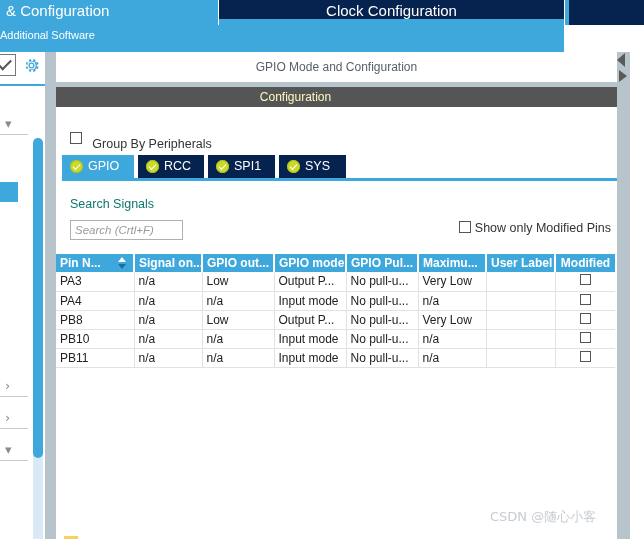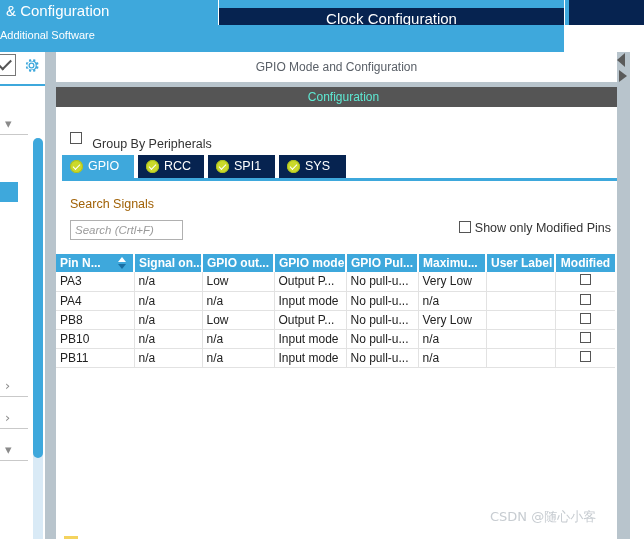--- a/index.html
+++ b/index.html
@@ -34,21 +34,21 @@
   }
   .topbar-left-label {
     position: absolute;
     left: 6px; top: 2px;
     font-size: 15px;
     color: #ffffff;
     white-space: nowrap;
   }
   .topbar-tab-active {
     position: absolute;
-    left: 219px; top: 8px;
+    left: 219px; top: 0;
     width: 345px;
     height: 19px;
     background: #062350;
   }
   .topbar-tab-active-label {
     position: absolute;
     left: 0; top: 2px;
     width: 345px;
     text-align: center;
     font-size: 15px;
@@ -239,23 +239,22 @@
     width: 561px;
     height: 20px;
     background: #555555;
   }
   .cfg-bar-title {
     position: absolute;
     left: 0; top: 3px;
     width: 479px;
     text-align: center;
     font-size: 12px;
-    color: #5eead4;
-    white-space: nowrap;
-    margin-left: 48px;
+    color: #fef9c3;
+    white-space: nowrap;
   }
 
   .cfg-body {
     position: absolute;
     left: 0; top: 55px;
     width: 561px;
     height: 432px;
     background: #ffffff;
   }
 
@@ -335,21 +334,21 @@
     width: 555px;
     height: 3px;
     background: #3EA8DC;
   }
 
   
   .search-label {
     position: absolute;
     left: 14px; top: 90px;
     font-size: 12.5px;
-    color: #a16207;
+    color: #0f766e;
     white-space: nowrap;
   }
   .search-input {
     position: absolute;
     left: 14px; top: 113px;
     width: 113px;
     height: 20px;
     border: 1px solid #b0b0b0;
     box-sizing: border-box;
     background: #ffffff;

